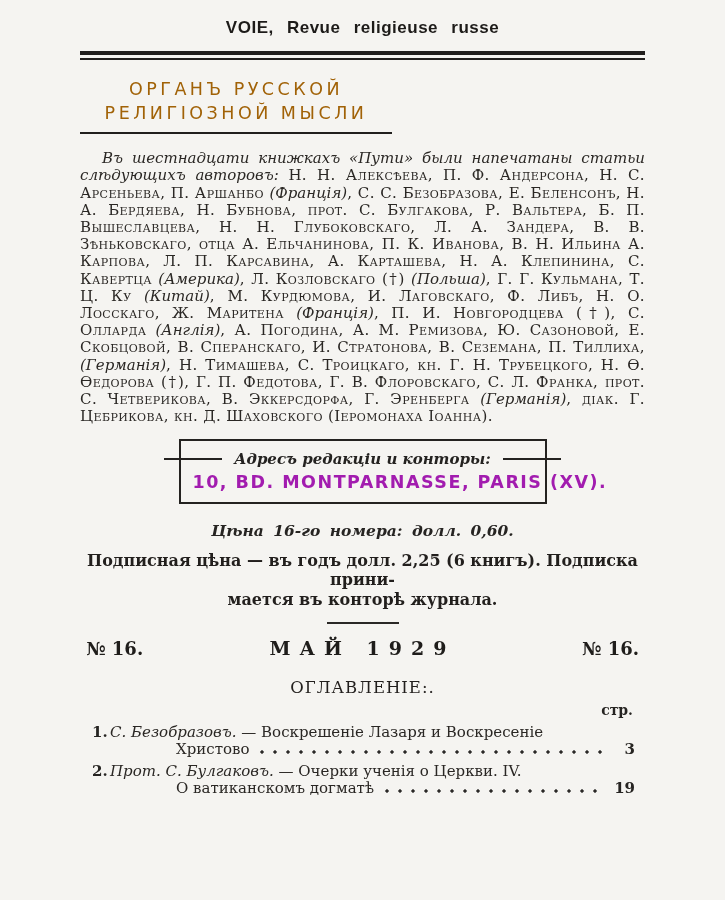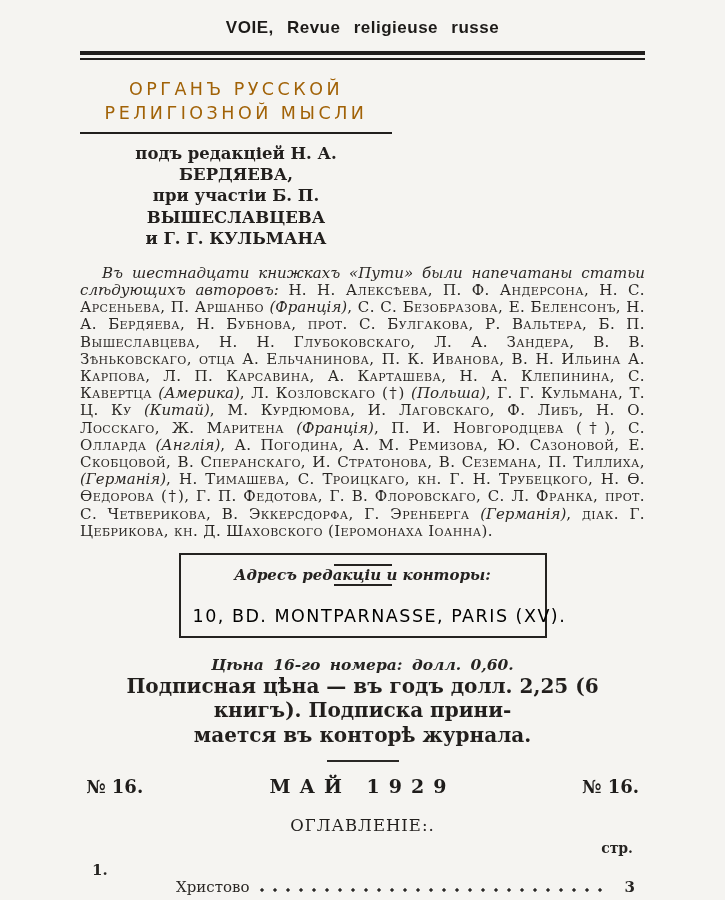--- a/index.html
+++ b/index.html
@@ -65,34 +65,34 @@
   .run-i  { font-style:italic; }
   .run-sc { font-variant:small-caps; letter-spacing:0.4px; }
   .run-n  { }
   .address-box {
     width:368px;
     margin:13px auto 0 auto;
     border:2px solid #242220;
     padding:9px 12px 10px 12px;
     text-align:center;
   }
-  .address-label-row { display:flex; align-items:center; justify-content:center; font-size:15px;flex-direction:column; }
+  .address-label-row { display:flex; align-items:center; justify-content:center; font-size:15px; }
   .address-dash { height:2px; background:#242220; width:58px; flex:0 0 auto; }
   .address-label { font-style:italic; font-weight:bold; padding:0 12px; white-space:nowrap; color:#242220; }
   .address-value {
-    margin-top:20px;
+    margin-top:4px;
     font-family:"DejaVu Sans", sans-serif;
-    font-weight:normal;
+    font-weight:bold;
     font-size:17.5px;
     letter-spacing:1.5px;
     white-space:nowrap;
-    color:#000000;
+    color:#a21caf;
   }
   .price-line { margin-top:17px; text-align:center; font-style:italic; font-weight:bold; font-size:15.5px; word-spacing:4px; }
-  .subscription { text-align:center; font-weight:bold; font-size:20px; line-height:1.22; color:#221f1d; }
+  .subscription { margin-top:11px; text-align:center; font-weight:bold; font-size:16px; line-height:1.22; color:#221f1d; }
   .short-rule { width:72px; height:2px; background:#2a2826; margin:13px auto 0 auto; }
   .issue-row {
     margin-top:13px;
     display:flex; justify-content:space-between; align-items:baseline;
     font-weight:bold; font-size:18px; color:#1f1d1b;
     padding:0 6px;
     gap:28px;
   }
   .issue-month { letter-spacing:9px; font-size:19px; }
   .toc-title { margin-top:19px; text-align:center; font-size:16.5px; letter-spacing:1px; color:#221f1d; }
@@ -121,25 +121,20 @@
 <div class="french-title">VOIE, Revue religieuse russe</div>
 
 <div class="rule-double"></div>
 
 <div class="masthead">
   <div class="mast-right">
     <div class="organ-title">
       <span>ОРГАНЪ РУССКОЙ</span><br>
       <span>РЕЛИГІОЗНОЙ МЫСЛИ</span>
     </div>
-    <div class="editors">
-        <div>подъ редакціей Н. А. БЕРДЯЕВА,</div>
-        <div>при участіи Б. П. ВЫШЕСЛАВЦЕВА</div>
-        <div>и Г. Г. КУЛЬМАНА</div>
-      </div>
   </div>
 </div>
 
 <div class="authors-par"><span class="run-i">Въ шестнадцати книжкахъ «Пути» были напечатаны статьи слѣдующихъ авторовъ: </span><span class="run-sc">Н. Н. Алексѣева, П. Ф. Андерсона, Н. С. Арсеньева, П. Аршанбо </span><span class="run-i">(Франція)</span><span class="run-sc">, С. С. Безобразова, Е. Беленсонъ, Н. А. Бердяева, Н. Бубнова, прот. С. Булгакова, Р. Вальтера, Б. П. Вышеславцева, Н. Н. Глубоковскаго, Л. А. Зандера, В. В. Зѣньковскаго, отца А. Ельчанинова, П. К. Иванова, В. Н. Ильина А. Карпова, Л. П. Карсавина, А. Карташева, Н. А. Клепинина, С. Кавертца </span><span class="run-i">(Америка)</span><span class="run-sc">, Л. Козловскаго (†) </span><span class="run-i">(Польша)</span><span class="run-sc">, Г. Г. Кульмана, Т. Ц. Ку </span><span class="run-i">(Китай)</span><span class="run-sc">, М. Курдюмова, И. Лаговскаго, Ф. Либъ, Н. О. Лосскаго, Ж. Маритена </span><span class="run-i">(Франція)</span><span class="run-sc">, П. И. Новгородцева (†), С. Олларда </span><span class="run-i">(Англія)</span><span class="run-sc">, А. Погодина, А. М. Ремизова, Ю. Сазоновой, Е. Скобцовой, В. Сперанскаго, И. Стратонова, В. Сеземана, П. Тиллиха, </span><span class="run-i">(Германія)</span><span class="run-sc">, Н. Тимашева, С. Троицкаго, кн. Г. Н. Трубецкого, Н. Ѳ. Ѳедорова (†), Г. П. Федотова, Г. В. Флоровскаго, С. Л. Франка, прот. С. Четверикова, В. Эккерсдорфа, Г. Эренберга </span><span class="run-i">(Германія)</span><span class="run-sc">, діак. Г. Цебрикова, кн. Д. Шаховского (Іеромонаха Іоанна).</span></div>
 
 <div class="address-box">
   <div class="address-label-row">
     <span class="address-dash"></span>
     <span class="address-label">Адресъ редакціи и конторы:</span>
     <span class="address-dash"></span>
@@ -162,20 +157,21 @@
   <span>№ 16.</span>
 </div>
 
 <div class="toc-title">ОГЛАВЛЕНІЕ:.</div>
 
 <div class="toc-page-header">стр.</div>
 
 <div class="toc">
     <div class="toc-line entry-start">
       <div class="toc-num">1.</div>
+      <div class="toc-content"><span class="run-i">С. Безобразовъ.</span><span class="run-n"> — Воскрешеніе Лазаря и Воскресеніе</span></div>
     </div>
     <div class="toc-line">
       <div class="toc-num"></div>
       <div class="toc-content ind"><span class="run-n">Христово</span></div>
       <div class="toc-leader"></div>
       <div class="toc-page">3</div>
     </div>
     <div class="toc-line entry-start">
       <div class="toc-num">2.</div>
       <div class="toc-content"><span class="run-i">Прот. С. Булгаковъ.</span><span class="run-n"> — Очерки ученія о Церкви.  IV.</span></div>

